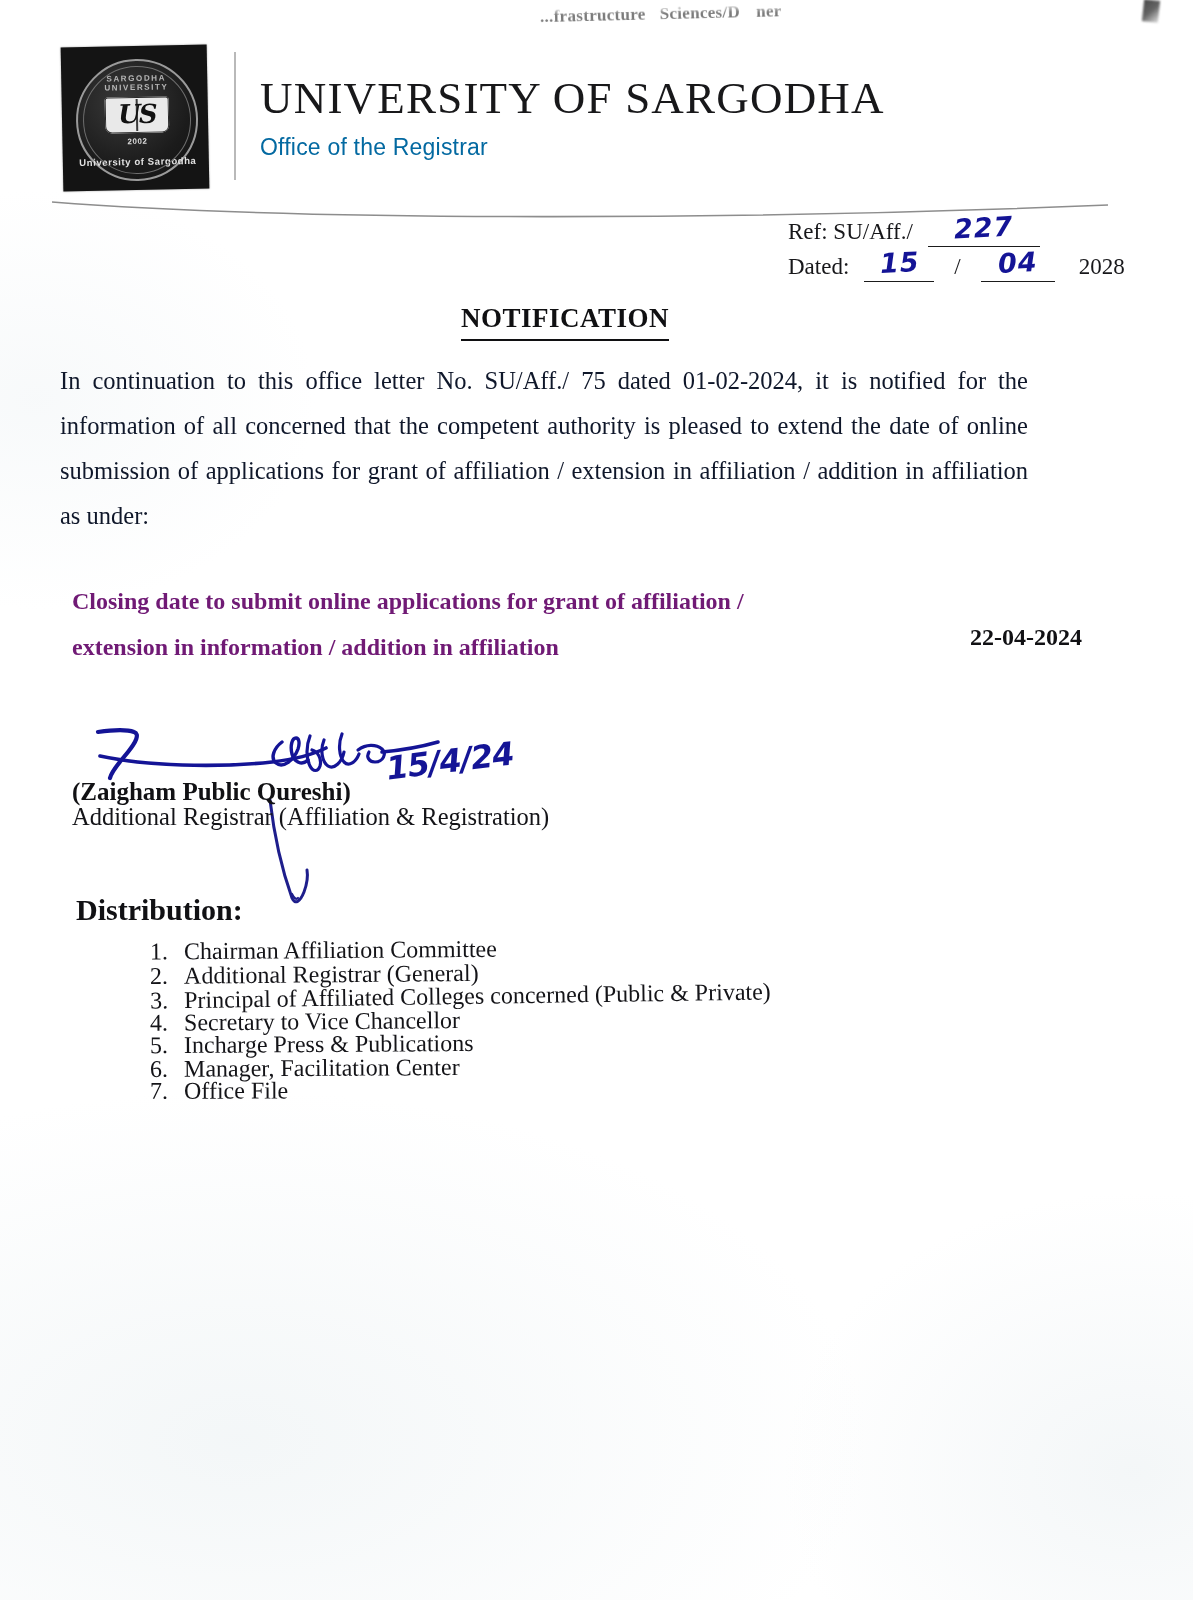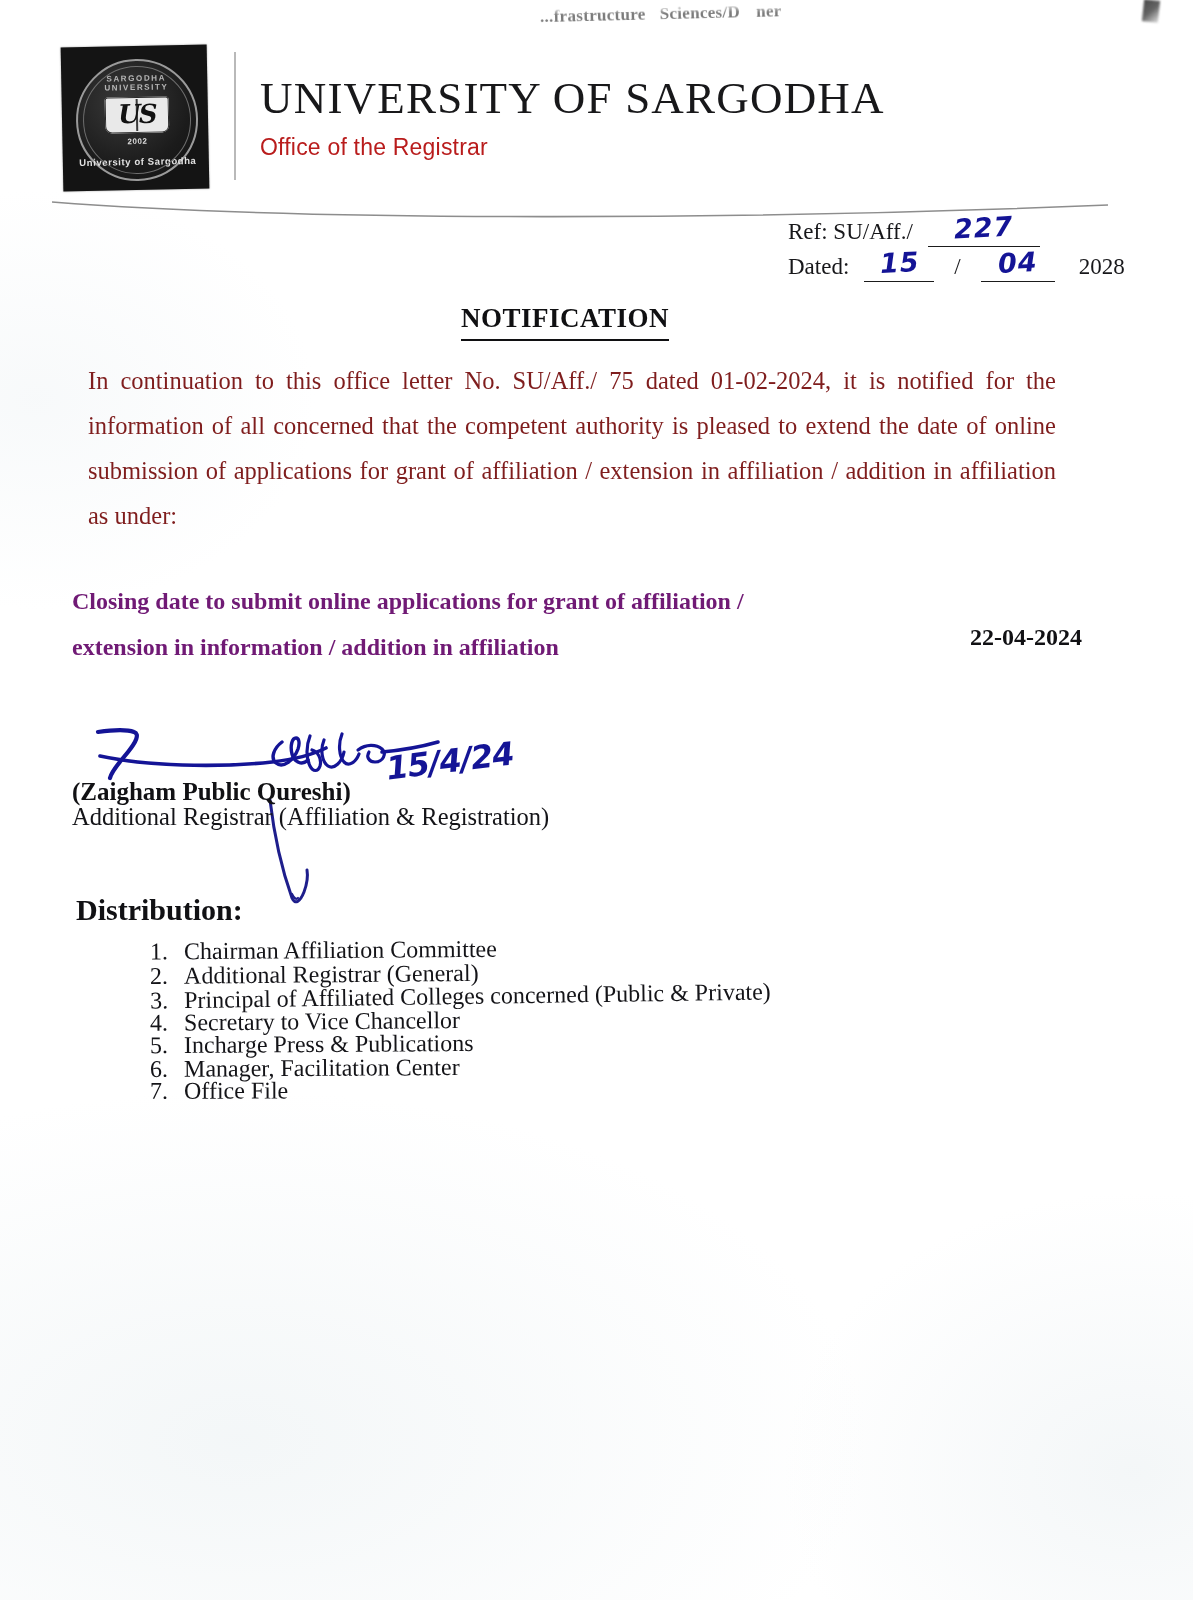--- a/index.html
+++ b/index.html
@@ -179,21 +179,21 @@
     line-height: 52px;
     letter-spacing: 1.2px;
     color: #18181a;
     white-space: nowrap;
     font-weight: normal;
   }
   .office-line {
     font-family: "Liberation Sans", sans-serif;
     font-size: 23px;
     line-height: 30px;
-    color: #b91c1c;
+    color: #0369a1;
     letter-spacing: 0.2px;
     margin-top: 8px;
   }
 
   
   .rule-svg {
     position: absolute;
     top: 196px;
     left: 50px;
     width: 1060px;
@@ -250,26 +250,26 @@
   }
   .doc-title span {
     border-bottom: 2.2px solid #101012;
     padding-bottom: 6px;
   }
 
   
   .body-para {
     position: absolute;
     top: 358px;
-    left: 88px;
+    left: 60px;
     width: 968px;
     font-family: "Liberation Serif", serif;
     font-size: 24.5px;
     line-height: 45px;
-    color: #7f1d1d;
+    color: #0f172a;
     text-align: justify;
     text-justify: inter-word;
   }
 
   .closing-wrap {
     position: absolute;
     top: 578px;
     left: 72px;
     width: 1010px;
     display: flex;

